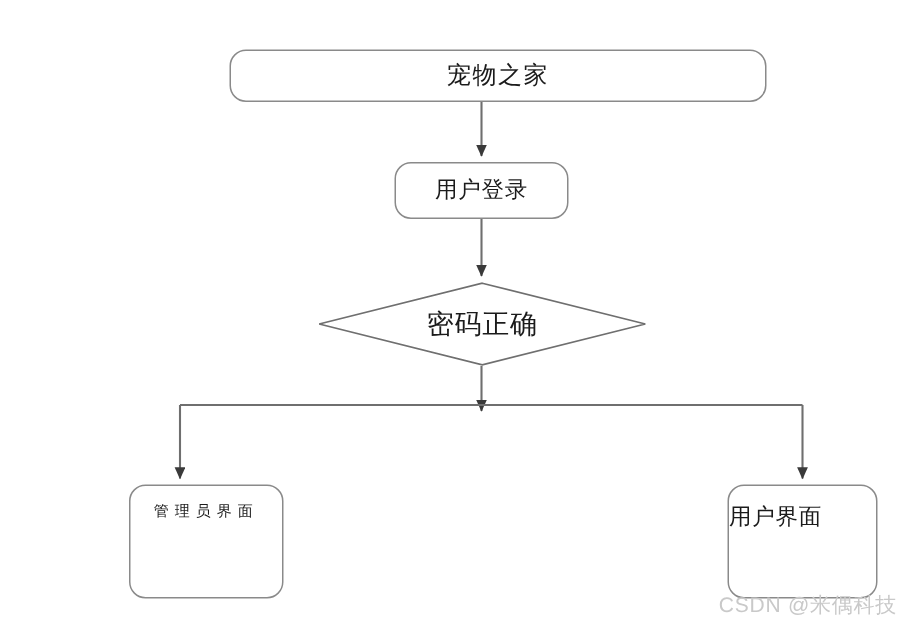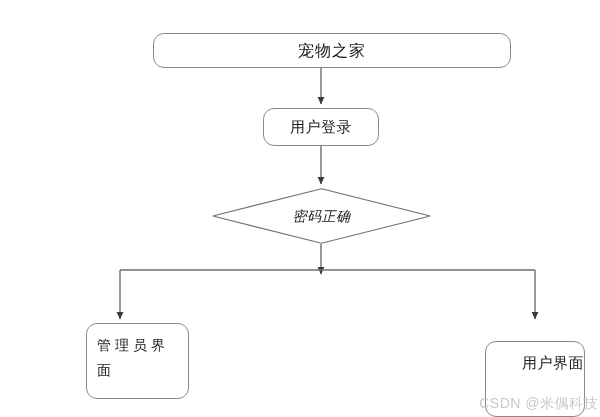--- a/index.html
+++ b/index.html
@@ -83,53 +83,52 @@
   }
   #node-decision .node-label {
     position: absolute;
     left: 0;
     top: 0;
     width: 219px;
     height: 56px;
     display: flex;
     align-items: center;
     justify-content: center;
-    font-size: 14px;
+    font-size: 18px;
     letter-spacing: 0.5px;
     color: #1b1b1b;
-    font-style: italic;
   }
 
   
   #node-admin {
     left: 86px;
     top: 323px;
     width: 103px;
     height: 76px;
     padding: 9px 10px 0 10px;
     display: block;
   }
   #node-admin .node-label {
     display: block;
-    font-size: 14px;
+    font-size: 10px;
     letter-spacing: 4px;
     line-height: 1.75;
-    text-align: left;
+    text-align: center;
   }
 
   
   #node-user {
     left: 485px;
-    top: 341px;
+    top: 323px;
     width: 100px;
     height: 76px;
     padding: 10px 0 0 0;
     display: flex;
     align-items: flex-start;
-    justify-content: flex-end;
+    justify-content: flex-start;
   }
   #node-user .node-label {
     font-size: 15px;
     letter-spacing: 0.5px;
   }
 
   
   #watermark {
     position: absolute;
     right: 2px;

